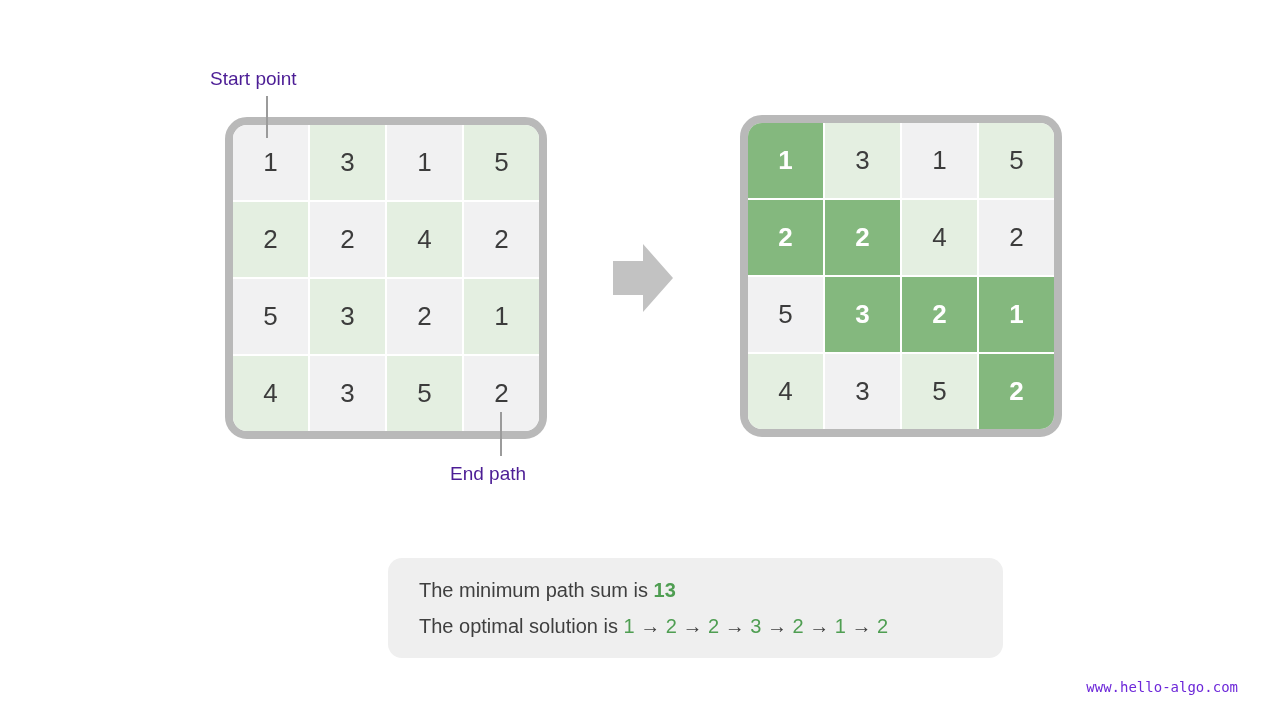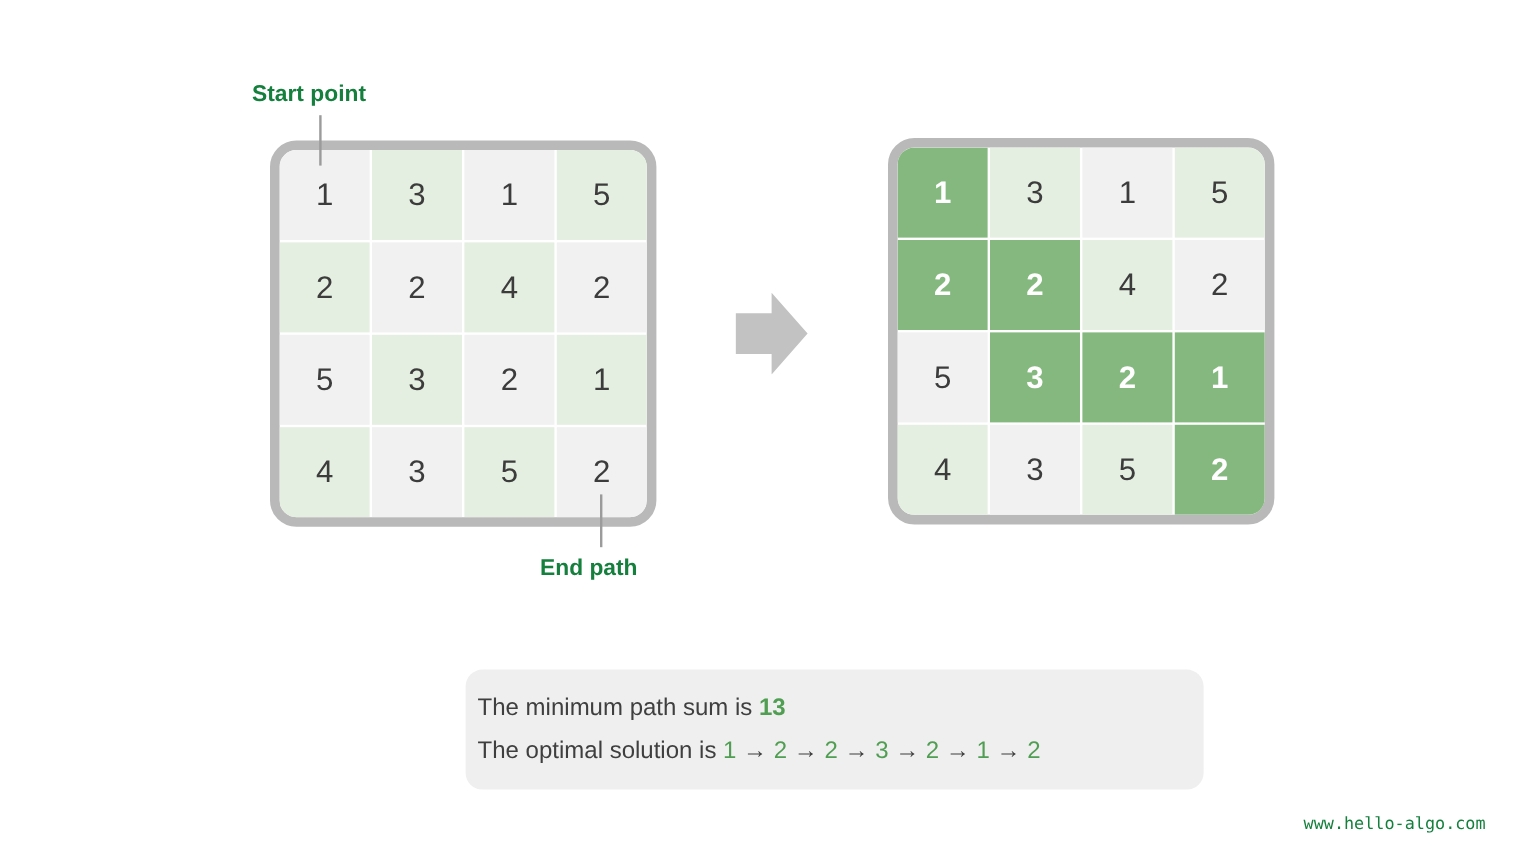--- a/index.html
+++ b/index.html
@@ -3,21 +3,21 @@
 <meta charset="utf-8">
 <style>
   html,body{margin:0;padding:0;}
   body{
     width:1280px;height:720px;background:#ffffff;position:relative;overflow:hidden;
     font-family:"Liberation Sans","DejaVu Sans",sans-serif;color:#3c3c3c;
   }
   .abs{position:absolute;}
 
   
-  .point-label{font-size:19px;font-weight:700;color:#15803d;white-space:nowrap;}
+  .point-label{font-size:19px;font-weight:400;color:#4c1d95;white-space:nowrap;}
   .leader{width:2px;background:#9b9b9b;z-index:3;}
 
   
   .grid{
     width:306px;height:306px;
     border:8px solid #b9b9b9;border-radius:22px;
     background:#ffffff;overflow:hidden;
     display:grid;grid-template-columns:repeat(4,1fr);grid-template-rows:repeat(4,1fr);
     gap:2px;z-index:1;
   }
@@ -27,30 +27,30 @@
   .cell.path{background:#84b87e;color:#ffffff;font-weight:700;}
 
   
   .big-arrow{z-index:1;}
 
   
   .result-box{
     left:388px;top:558px;width:615px;height:100px;
     background:#efefef;border-radius:14px;
     display:flex;flex-direction:column;justify-content:center;
-    padding-left:10px;box-sizing:border-box;gap:8px;
+    padding-left:31px;box-sizing:border-box;gap:8px;
   }
   .box-line{font-size:20px;color:#3f3f3f;line-height:28px;white-space:pre;}
   .bold-green{color:#4f9e52;font-weight:700;}
   .seq-num{color:#4f9e52;}
   .arrow-txt{color:#3f3f3f;}
 
   .watermark{
     right:42px;top:679px;font-family:"DejaVu Sans Mono","Liberation Mono",monospace;
-    font-size:14px;color:#15803d;
+    font-size:14px;color:#6d28d9;
   }
 </style>
 </head>
 <body>
 
 <div class="abs point-label" style="left:210px;top:68px">Start point</div>
 <div class="abs leader" style="left:266px;top:96px;height:42px"></div>
 
 <div class="abs grid" style="left:225px;top:117px">
     <div class="cell gray">1</div>

